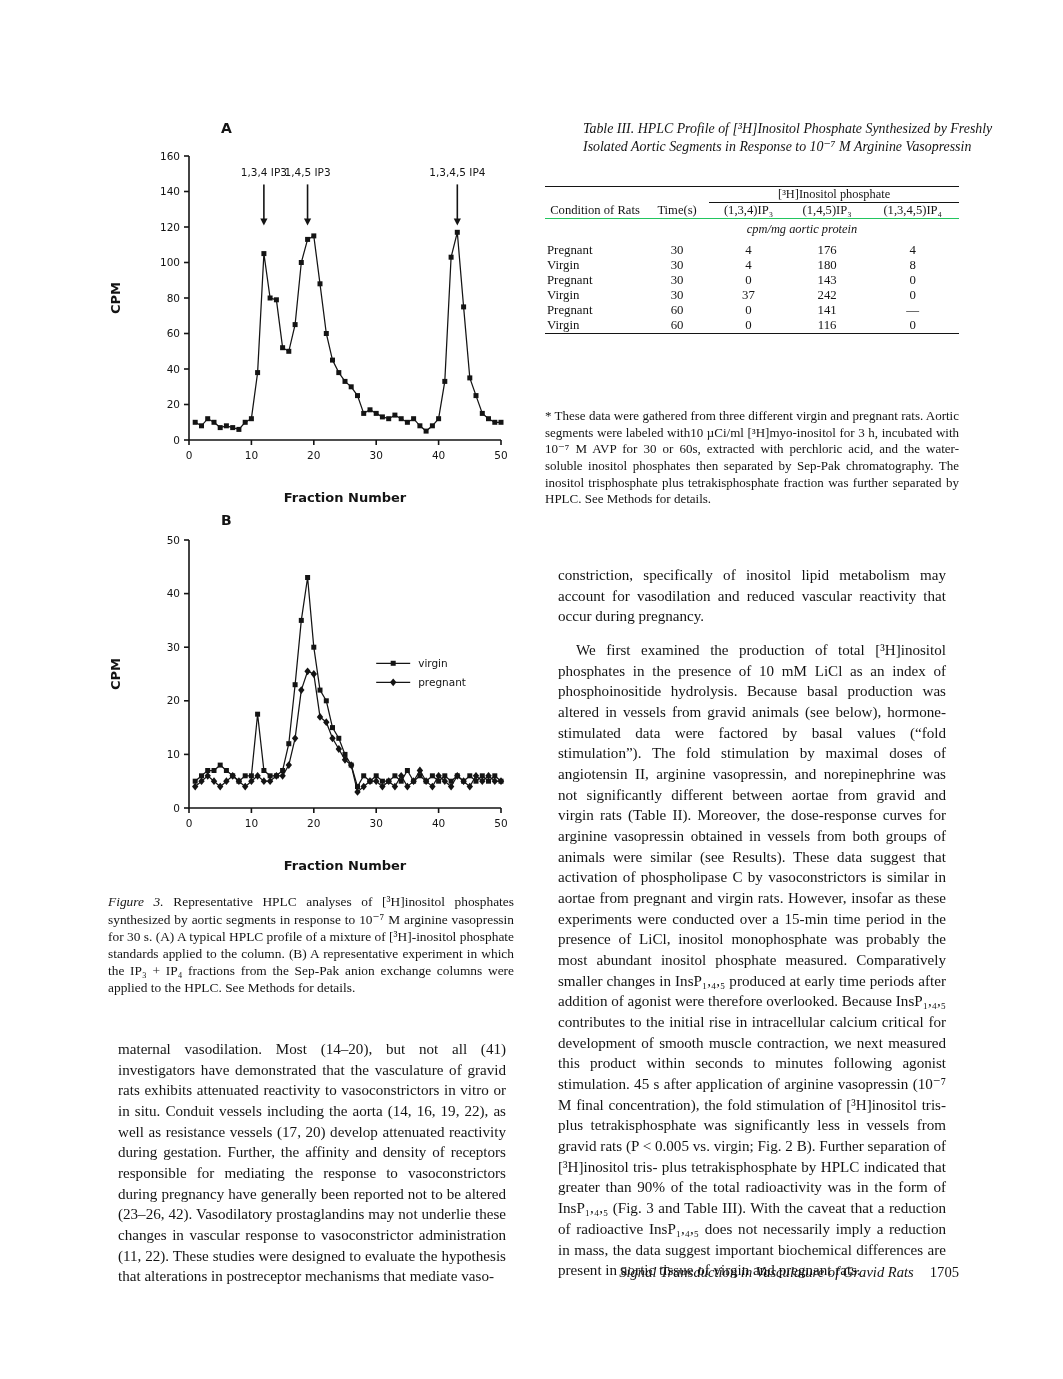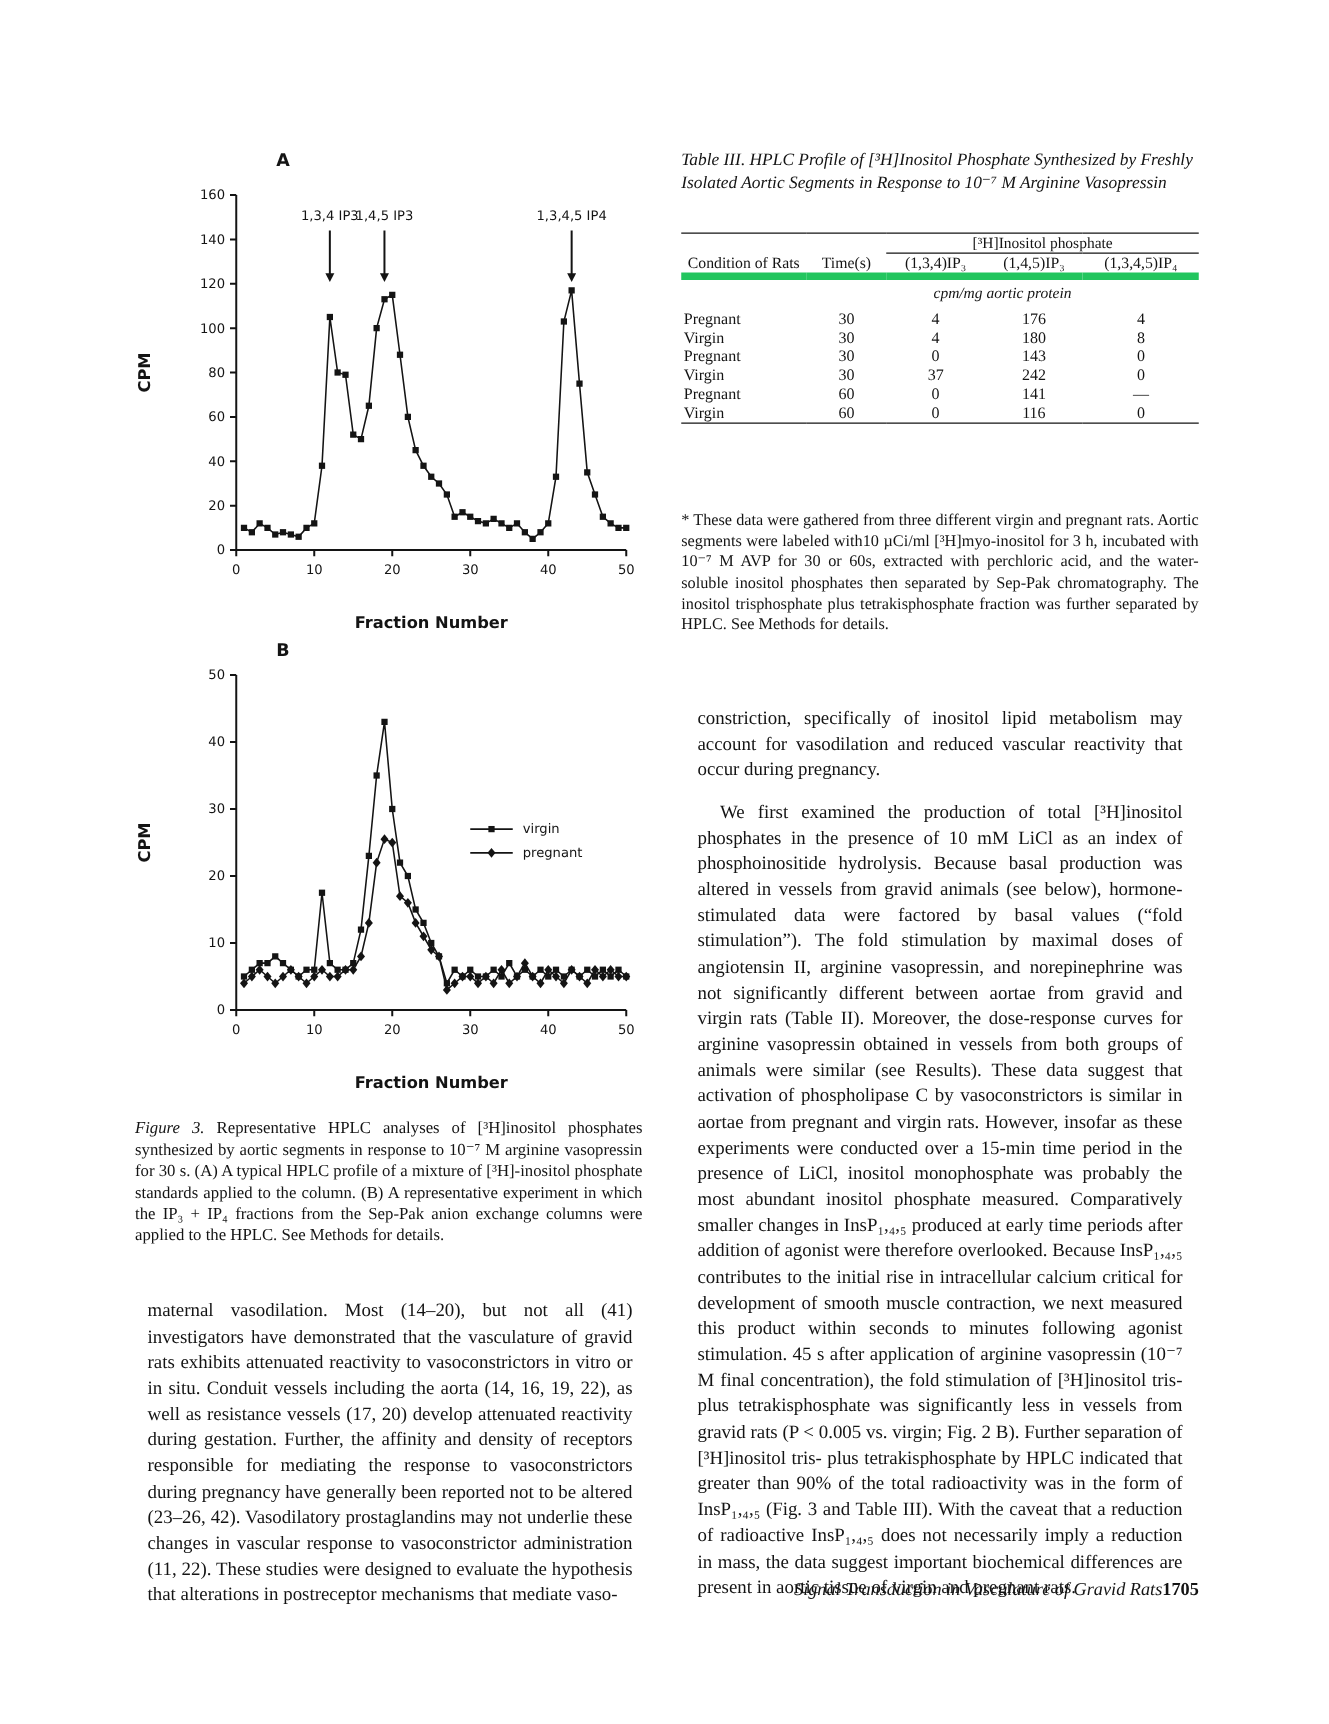--- a/index.html
+++ b/index.html
@@ -21,36 +21,36 @@
   svg .dataline { stroke:#141414; stroke-width:1.25; fill:none; }
 
   
   .caption { font-size:13.4px; line-height:1.28; text-align:justify; }
   .caption .cap-label { font-style:italic; }
   .bodytext { font-size:15.1px; line-height:1.37; text-align:justify; }
   .bodytext p { margin:13px; }
   .bodytext p.indent { text-indent:18px; }
 
   
-  .tbl-title { font-style:italic; font-size:13.9px; line-height:1.3; }
+  .tbl-title { font-style:italic; font-size:13.9px; line-height:1.3;margin-left:38px; }
   table.tbl {
     border-collapse:collapse; width:414px; font-size:12.8px;
     border-top:1.2px solid #141414; border-bottom:1.2px solid #141414;
   }
   table.tbl th, table.tbl td { font-weight:normal; padding:0 2px; text-align:center; vertical-align:bottom; }
   table.tbl .c-cond { text-align:left; width:96px; }
   table.tbl .group { border-bottom:1px solid #141414; font-size:12.4px; }
-  table.tbl tr.head-row th { border-bottom:6px solid #22c55e; font-size:12.6px; }
+  table.tbl tr.head-row th { border-bottom:1px solid #22c55e; font-size:12.6px; }
   table.tbl tr.units-row td { font-style:italic; font-size:12.4px; padding:3px 0 6px 0; }
   table.tbl tr.head-row .c-cond { text-align:center; }
   .footnote { font-size:13px; line-height:1.28; text-align:justify; }
 
   .footer { font-size:14.6px; text-align:right; }
   .footer .run { font-style:italic; }
-  .footer .pg  { font-weight:bold; font-style:normal; }
+  .footer .pg  { font-weight:normal; margin-left:16px; font-style:normal; }
 </style>
 </head>
 <body>
 
 <svg id="chart-a" class="abs" style="left:105px; top:118px;" width="412" height="392">
     <text x="116" y="15" class="panel">A</text>
     <path class="axis" d="M 84 38 L 84 322 L 396 322"></path>
     <line class="axis" x1="79" y1="322" x2="84" y2="322"></line>
     <text class="tick" x="75" y="325.5" text-anchor="end">0</text>
     <line class="axis" x1="79" y1="286.5" x2="84" y2="286.5"></line>

